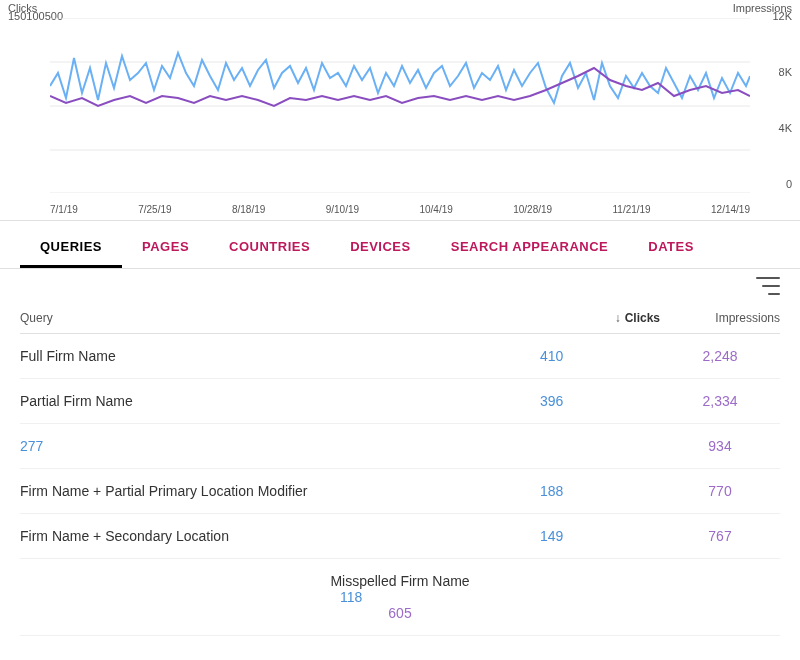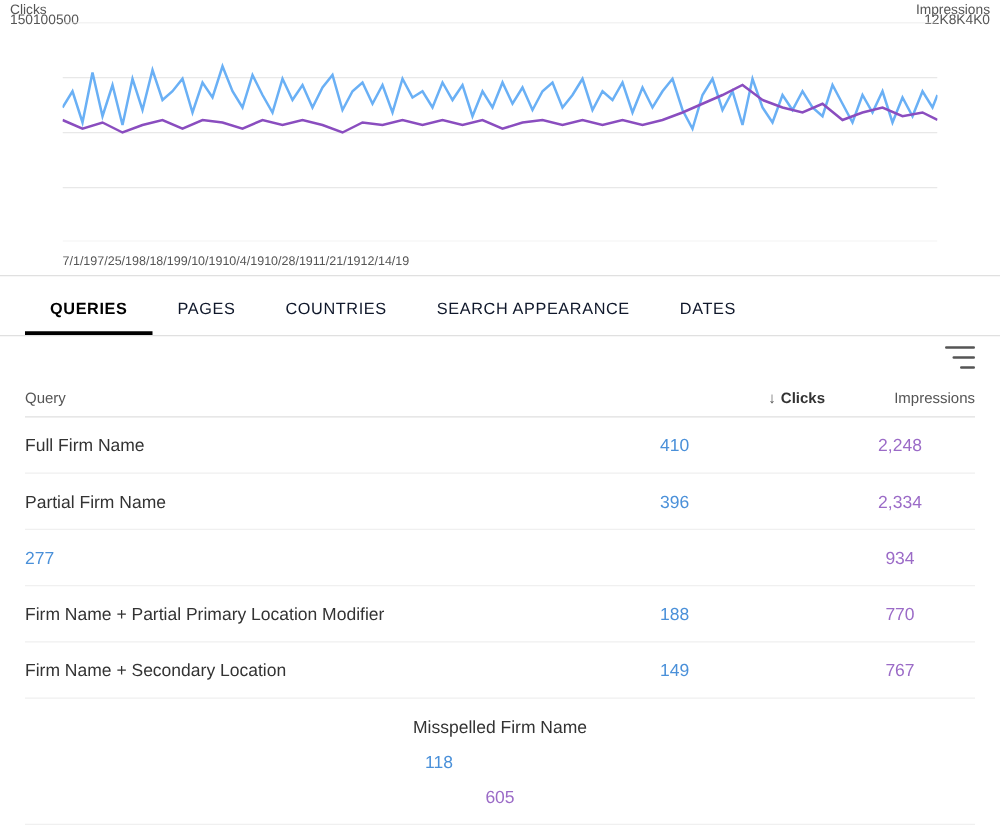--- a/index.html
+++ b/index.html
@@ -29,20 +29,21 @@
       justify-content: space-between;
       height: 180px;
       font-size: 11px;
       color: #555;
     }
     .chart-y-right {
       position: absolute;
       right: 8px;
       top: 10px;
       display: flex;
+      flex-direction: column;
       justify-content: space-between;
       height: 180px;
       font-size: 11px;
       color: #555;
       text-align: right;
     }
     .chart-label-left {
       position: absolute;
       left: 8px;
       top: 2px;
@@ -66,21 +67,21 @@
     .chart-svg-wrapper svg {
       width: 100%;
       height: 100%;
     }
     .chart-x-labels {
       position: absolute;
       bottom: 5px;
       left: 50px;
       right: 50px;
       display: flex;
-      justify-content: flex-start;
+      justify-content: space-between;
       font-size: 10px;
       color: #555;
     }
 
     
     .divider {
       width: 100%;
       height: 1px;
       background: #e0e0e0;
     }
@@ -89,24 +90,25 @@
     .tabs-container {
       display: flex;
       align-items: center;
       padding: 0 20px;
       border-bottom: 1px solid #e0e0e0;
       gap: 0;
     }
     .tab {
       padding: 18px 20px 14px;
       font-size: 13px;
-      color: #0f172a;
+      color: #be185d;
       cursor: pointer;
       position: relative;
       letter-spacing: 0.5px;
+      font-weight: bold;
     }
     .tab.active {
       color: #000;
       font-weight: bold;
     }
     .tab.active::after {
       content: '';
       position: absolute;
       bottom: 0;
       left: 0;
@@ -172,21 +174,20 @@
       color: #555;
       font-size: 12px;
     }
     .table-row {
       display: flex;
       justify-content: space-between;
       align-items: center;
       padding: 14px 0;
       border-bottom: 1px solid #f0f0f0;
       font-size: 14px;
-      gap: 12px;
     }
     .table-row:last-child {
       border-bottom: 1px solid #f0f0f0;
       flex-direction: column;
     }
     .row-query { flex: 1; color: #333; }
     .row-clicks { width: 120px; text-align: left; color: #4a90d9; }
     .row-impressions { width: 120px; text-align: center; color: #9b6bc7; }
   </style>
 </head>
@@ -371,20 +372,21 @@
     <span>12/14/19</span>
   </div>
 </div>
 
 <div class="divider"></div>
 
 <div class="tabs-container">
   <div class="tab active">QUERIES</div>
   <div class="tab">PAGES</div>
   <div class="tab">COUNTRIES</div>
+  <div class="tab">DEVICES</div>
   <div class="tab">SEARCH APPEARANCE</div>
   <div class="tab">DATES</div>
 </div>
 
 <div class="filter-row">
   <div class="filter-icon">
     <span></span>
     <span></span>
     <span></span>
   </div>

